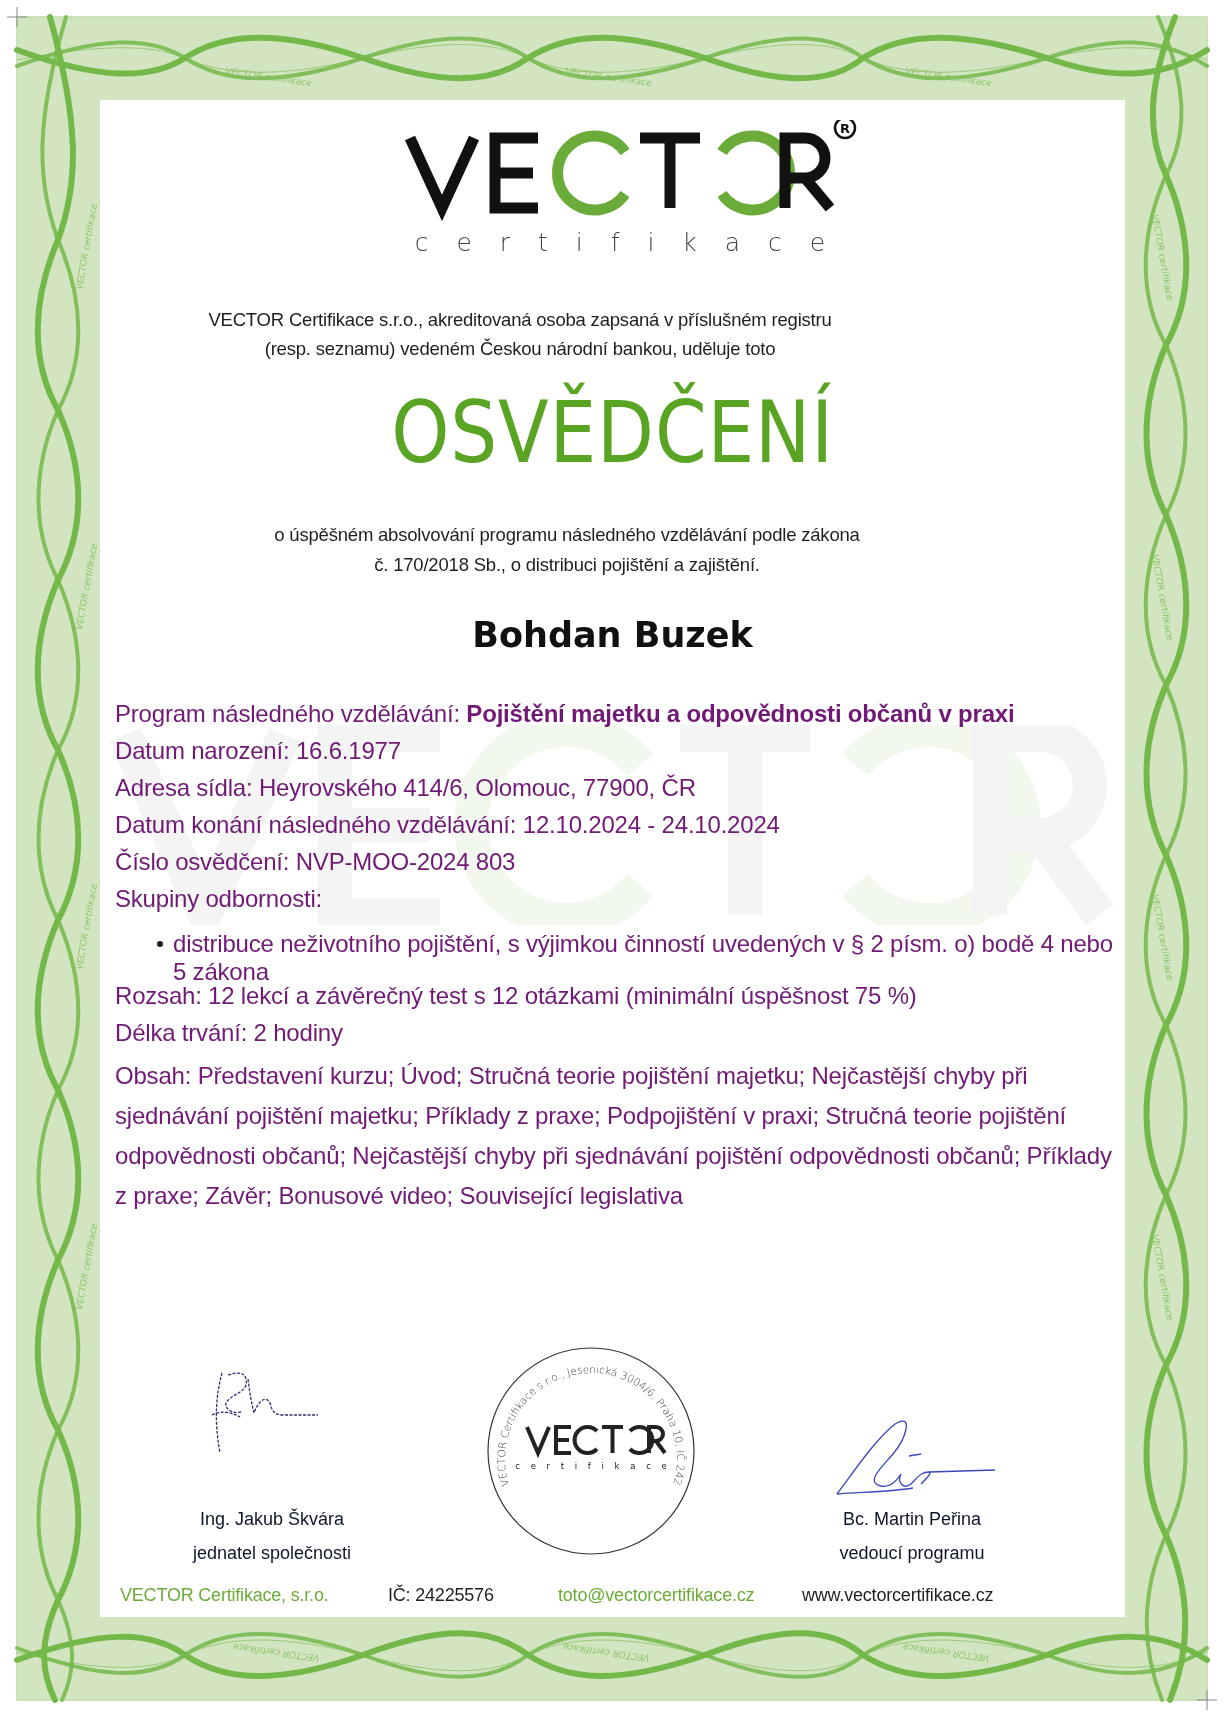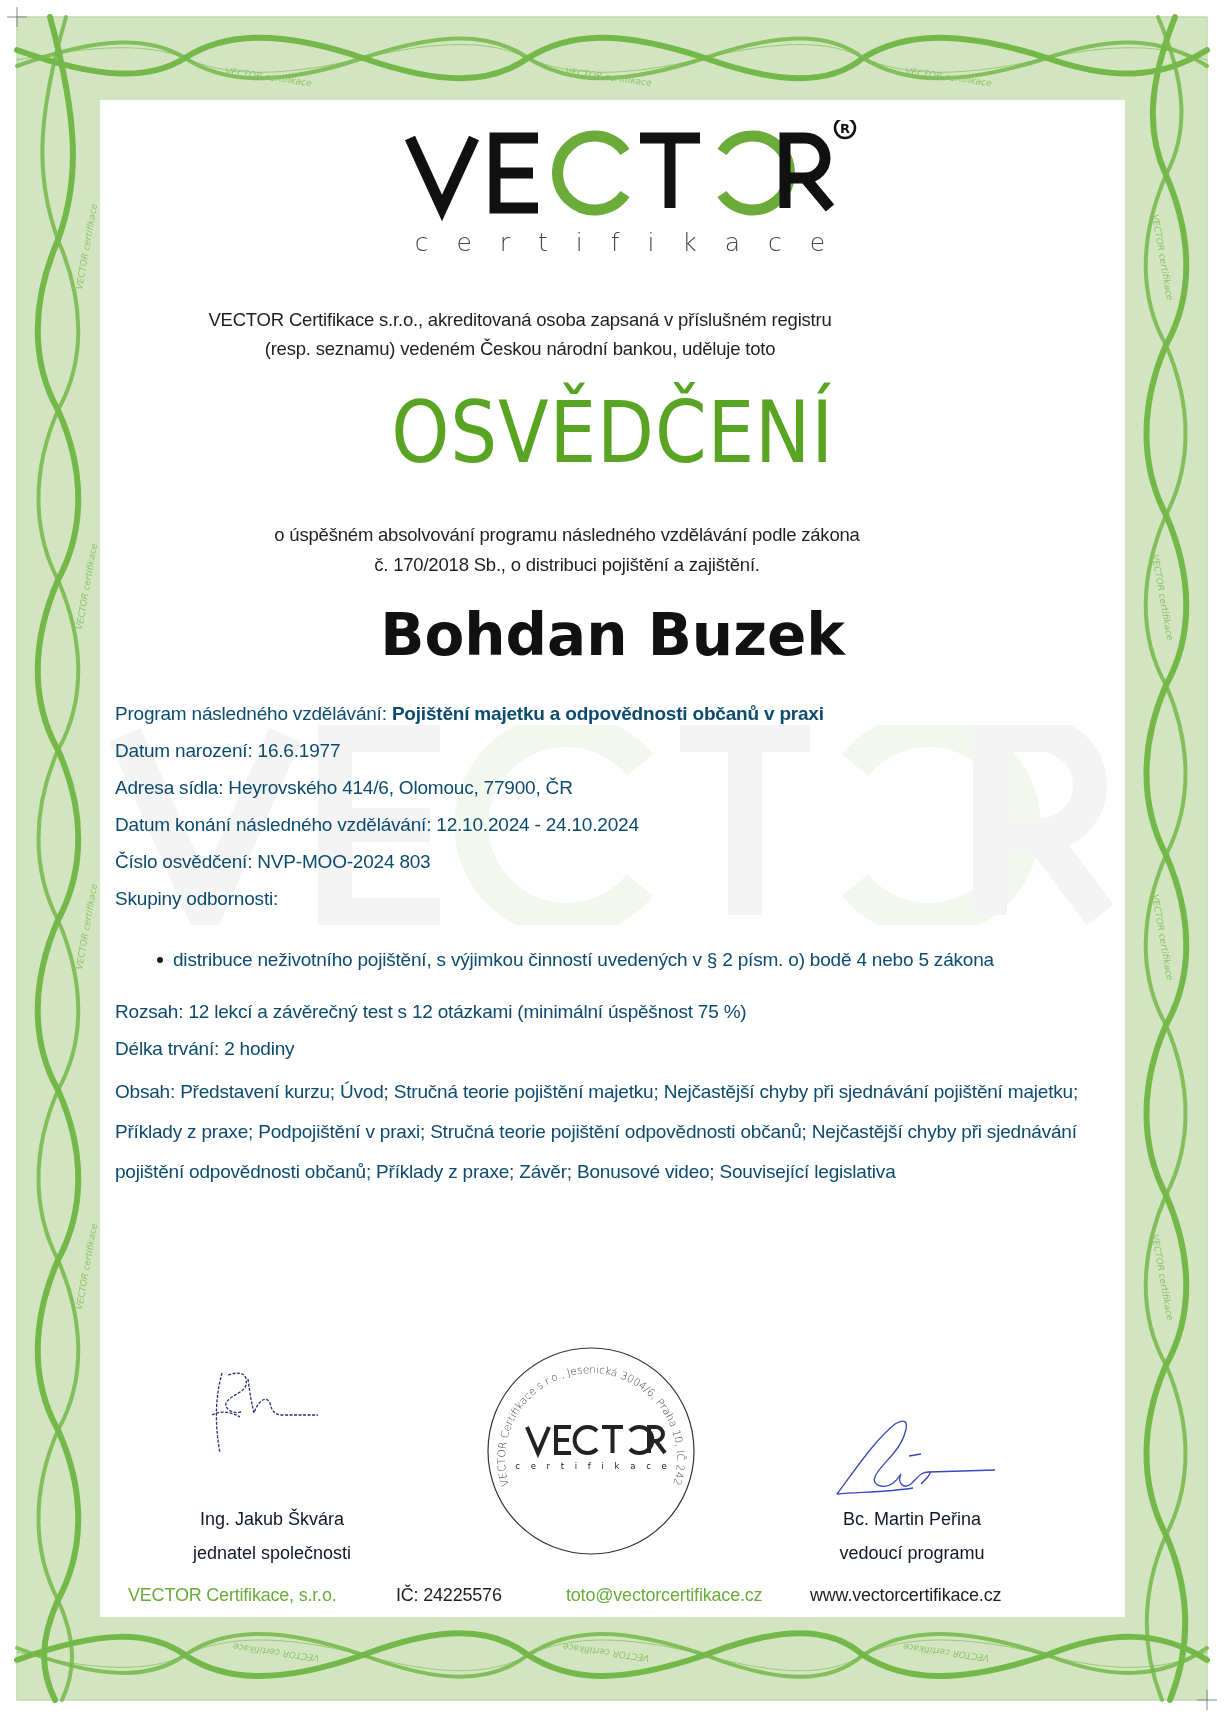--- a/index.html
+++ b/index.html
@@ -7,32 +7,32 @@
          font-family:"Liberation Sans", "DejaVu Sans", sans-serif; color:#1a1a1a; }
   .frame-svg { position:absolute; left:0; top:0; width:1225px; height:1718px; }
   .panel { position:absolute; left:100px; top:100px; width:1025px; height:1517px; background:#ffffff; }
   .watermark { position:absolute; left:10px; top:625px; width:1005px; height:200px; }
   .abs { position:absolute; }
   .center { text-align:center; }
   .logo { position:absolute; left:300px; top:20px; width:460px; height:160px; }
   .intro { left:0; width:840px; top:205px; font-size:18.5px; line-height:29px; color:#1f1f1f; letter-spacing:-0.2px; }
   .title { left:0; width:1025px; top:282px; font-size:86px; line-height:100px; color:#5aa424; letter-spacing:1px; font-family:"DejaVu Sans", sans-serif; font-weight:normal; transform:scaleX(0.86); }
   .subtitle { left:0; width:934px; top:420px; font-size:18.5px; line-height:30px; color:#1f1f1f; letter-spacing:-0.2px; }
-  .name { left:0; width:1025px; top:500px; font-size:58px; line-height:70px; font-weight:bold; font-family:"DejaVu Sans", sans-serif; color:#111; }
-  .details { left:15px; top:600px; width:1000px; font-size:19px; color:#0c4a6e; }
+  .name { left:0; width:1025px; top:500px; font-size:35px; line-height:70px; font-weight:bold; font-family:"DejaVu Sans", sans-serif; color:#111; }
+  .details { left:15px; top:600px; width:1000px; font-size:24px; color:#701a75; }
   .row { height:37px; line-height:28px; letter-spacing:-0.2px; }
   .row b { font-weight:bold; }
-  .bullets { margin:24px 0 0 0; padding:0 0 0 58px; list-style:none; height:52px; }
+  .bullets { margin:8px 0 0 0; padding:0 0 0 58px; list-style:none; height:52px; }
   .bullets li { position:relative; line-height:28px; letter-spacing:-0.2px; }
   .bullets li::before { content:""; position:absolute; left:-16px; top:11px; width:6px; height:6px; border-radius:50%; background:#1f1f1f; }
   .obsah { line-height:40px; width:1000px; letter-spacing:-0.2px; }
   .sig-block { position:absolute; text-align:center; font-size:18px; line-height:34px; color:#0f172a; }
   .sig-svg { position:absolute; }
   .stamp { position:absolute; left:385px; top:1245px; width:212px; height:212px; }
-  .footer { position:absolute; top:1485px; left:0; width:1025px; height:30px; font-size:18px;margin-left:8px; }
+  .footer { position:absolute; top:1485px; left:0; width:1025px; height:30px; font-size:18px; }
   .footer span { position:absolute; top:0; white-space:nowrap; letter-spacing:-0.2px; }
   .green { color:#6aab3a; }
 </style>
 </head>
 <body>
 
 <svg class="frame-svg" viewBox="0 0 1225 1718" xmlns="http://www.w3.org/2000/svg">
   <rect x="17" y="17" width="1190" height="1683" fill="#d2e5c0"></rect>
   <rect x="17" y="17" width="1190" height="1683" fill="none" stroke="#bfdcaa" stroke-width="1.5"></rect>
 

